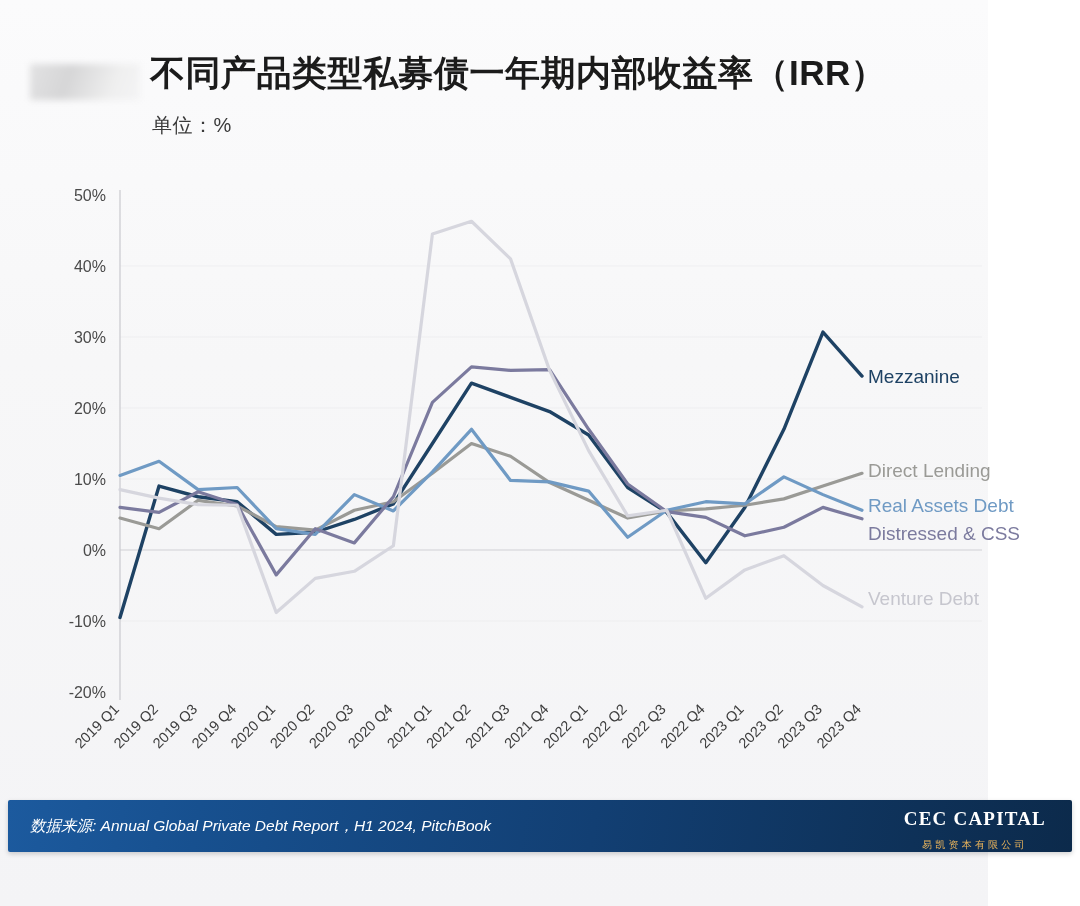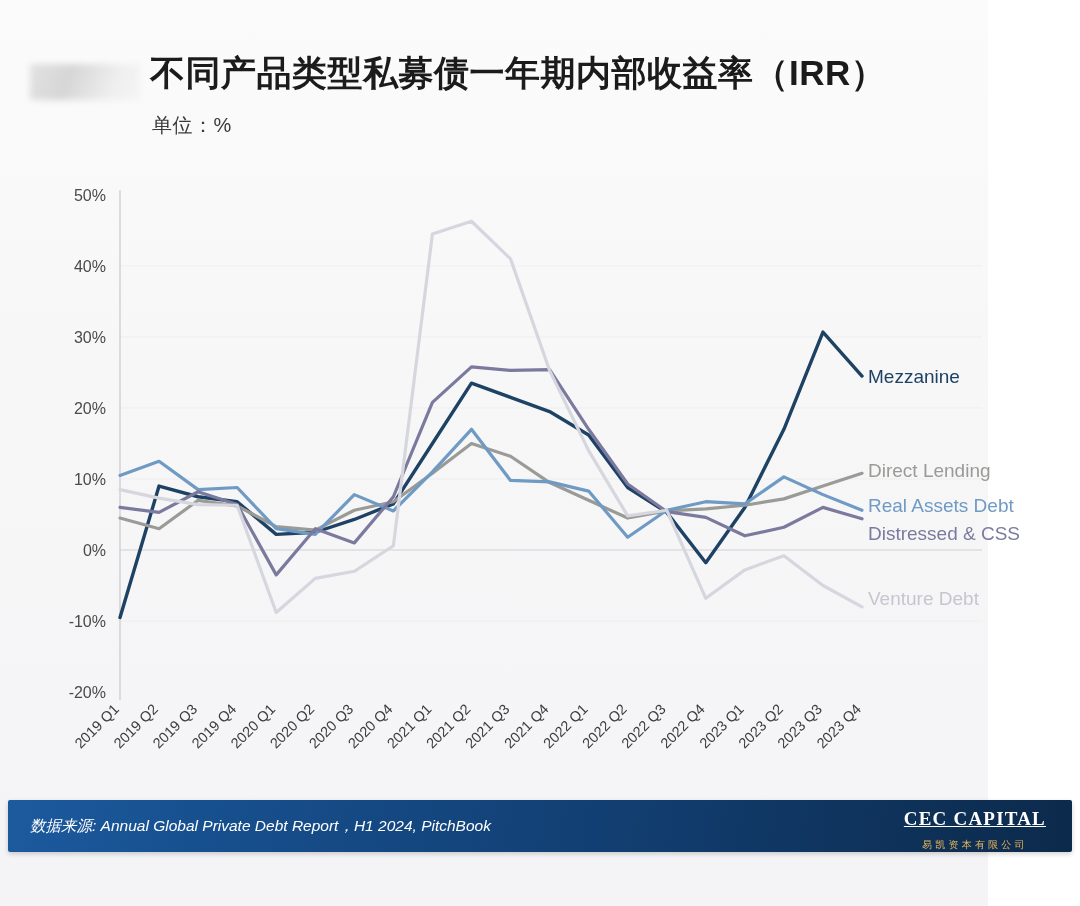--- a/index.html
+++ b/index.html
@@ -65,21 +65,21 @@
     position: absolute; left: 22px; top: 16px;
     font-size: 15.5px; color: #ffffff; font-style: italic;
     font-family: "Liberation Sans", sans-serif; white-space: nowrap;
   }
   #logo {
     position: absolute; right: 26px; top: 9px; text-align: center;
   }
   #logo-main {
     font-family: "Liberation Serif", serif;
     font-size: 19px; letter-spacing: 1.2px; font-weight: 700;
-    color: #ffffff; line-height: 1.1; text-decoration: underline;
+    color: #ffffff; line-height: 1.1;
   }
   #logo-sub {
     font-family: "Liberation Serif", serif;
     font-size: 10px; letter-spacing: 3.2px; color: #e8b35a;
     margin-top: 8px;
   }
 </style>
 </head>
 <body>
 

